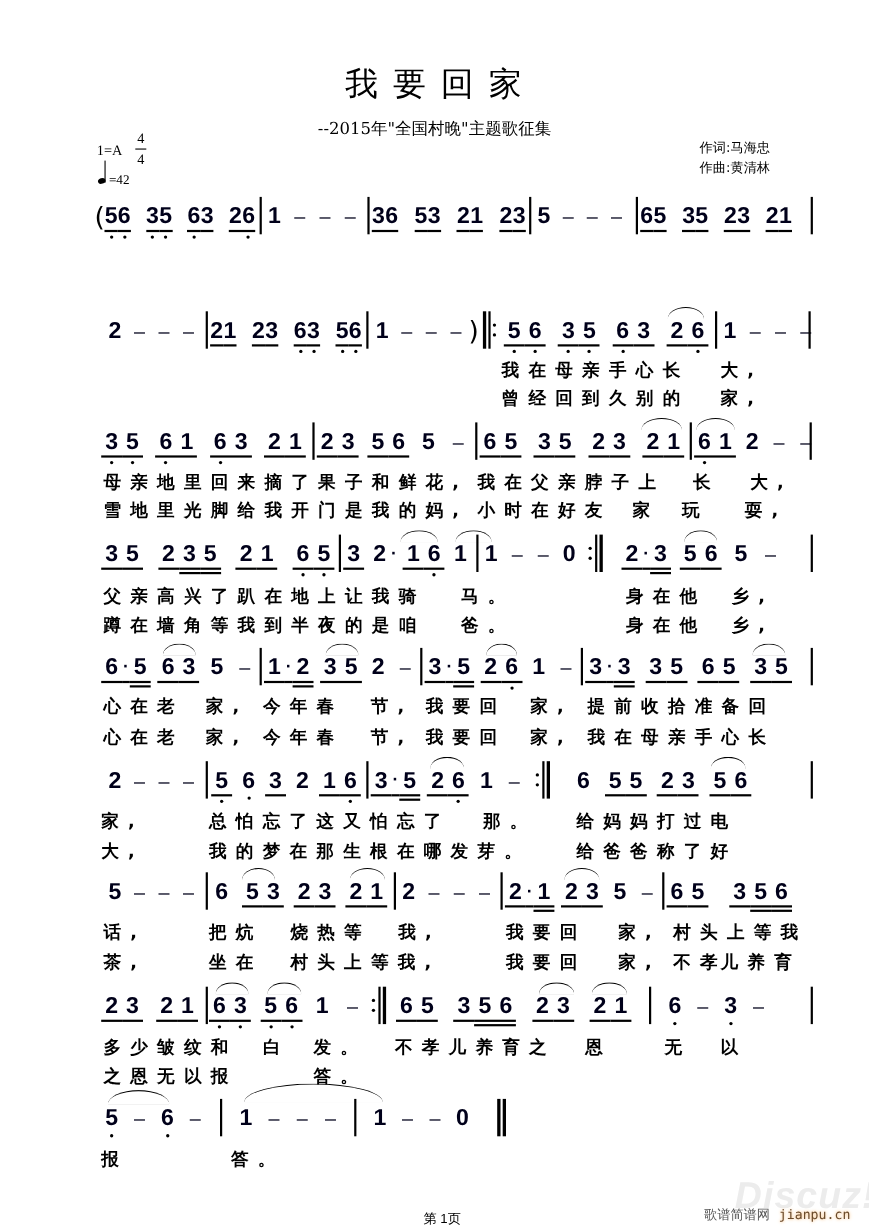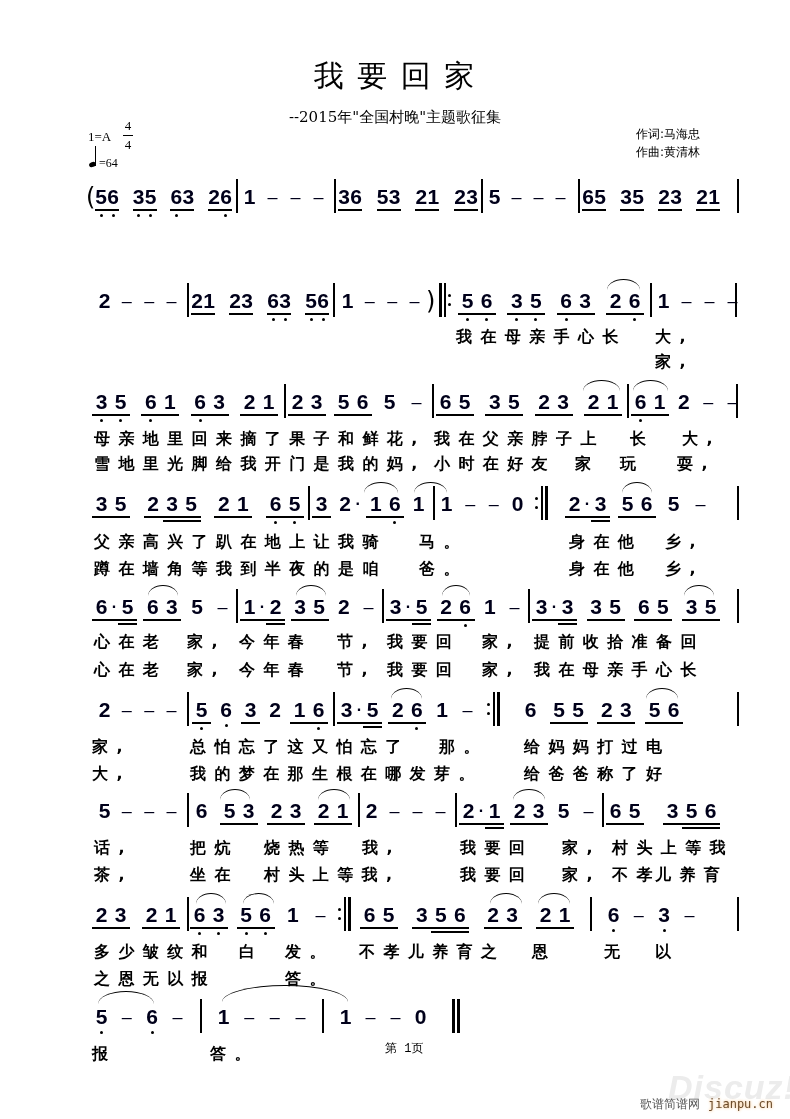--- a/index.html
+++ b/index.html
@@ -43,42 +43,42 @@
   .rep .thick{position:absolute;top:0;width:3px;height:34px;background:#000;}
   .rep .dots{position:absolute;top:11px;width:3px;height:14px;}
   .rep .dots::before,.rep .dots::after{content:"";position:absolute;left:0;width:3px;height:3px;
        border-radius:50%;background:#000;}
   .rep .dots::before{top:0;} .rep .dots::after{top:9px;}
   .slur{position:absolute;top:-12px;height:10px;border-top:1.3px solid #000;border-radius:50% 50% 0 0 / 100% 100% 0 0;}
 
   .lyr{position:absolute;left:0;width:790px;height:20px;}
   .seg{position:absolute;top:0;font-size:16px;letter-spacing:8.4px;white-space:nowrap;
        font-family:"DejaVu Sans",sans-serif;font-weight:bold;}
-  .pageno{left:385px;top:1040px;font-size:12px;font-family:Liberation Mono, monospace;}
+  .pageno{left:385px;top:1100px;font-size:12px;font-family:Liberation Sans, sans-serif;}
   .wm-logo{left:668px;top:1068px;font-size:34px;font-weight:bold;font-style:italic;color:#ececec;
            font-family:"Liberation Sans",sans-serif;letter-spacing:1px;}
   .wm-site{left:640px;top:1096px;font-size:12px;color:#555;font-family:"DejaVu Sans",sans-serif;}
   .wm-url{left:708px;top:1097px;font-size:12px;color:#6a4a2a;font-family:"DejaVu Sans Mono",monospace;
           text-shadow:0 0 3px #f5b060;}
 </style>
 </head>
 <body>
 
 <div class="abs title">我 要 回 家</div>
 <div class="abs subtitle">--2015年"全国村晚"主题歌征集</div>
 <div class="abs key">1=A</div>
 <div class="abs ts">
   <div>4</div>
   <div class="line"></div>
   <div>4</div>
 </div>
 <div class="abs tempo">
   <span class="stem"></span>
   <span class="head"></span>
-  <span class="val">=64</span>
+  <span class="val">=42</span>
 </div>
 <div class="abs credit" style="top:126px">作词:马海忠</div>
 <div class="abs credit" style="top:144px">作曲:黄清林</div>
 
 <div class="row" style="top:187px">
   <span class="paren" style="left:86px">(</span>
   <div class="measure tight" style="left:95px;width:137px">
       <span class="grp">
         <span class="tok">
           <span class="tx">5</span>
@@ -432,20 +432,21 @@
         </span>
       </span>
     </div>
   <div class="bar" style="left:735px"></div>
 </div>
 <div class="lyr" style="top:327px">
   <span class="seg" style="left:456px">我在母亲手心长</span>
   <span class="seg" style="left:655px">大,</span>
 </div>
 <div class="lyr" style="top:352px">
+  <span class="seg" style="left:456px">曾经回到久别的</span>
   <span class="seg" style="left:655px">家,</span>
 </div>
 
 <div class="row" style="top:392px">
   <div class="measure spaced" style="left:92px;width:186px">
       <span class="grp">
         <span class="tok">
           <span class="tx">3</span>
           <span class="ul l1"></span>
           <span class="lo" style="top: 27px;"></span>

